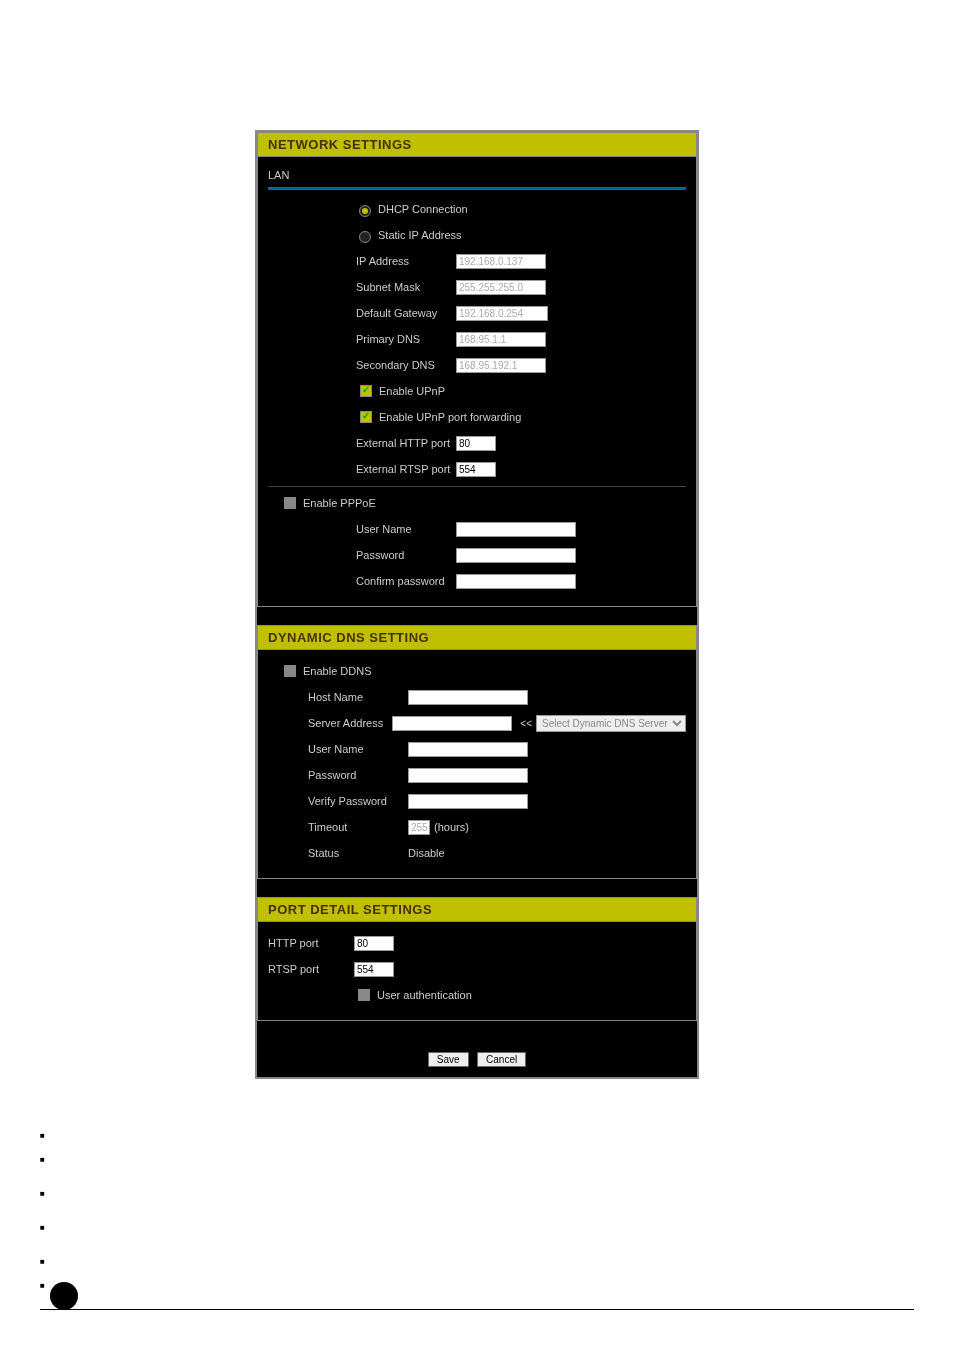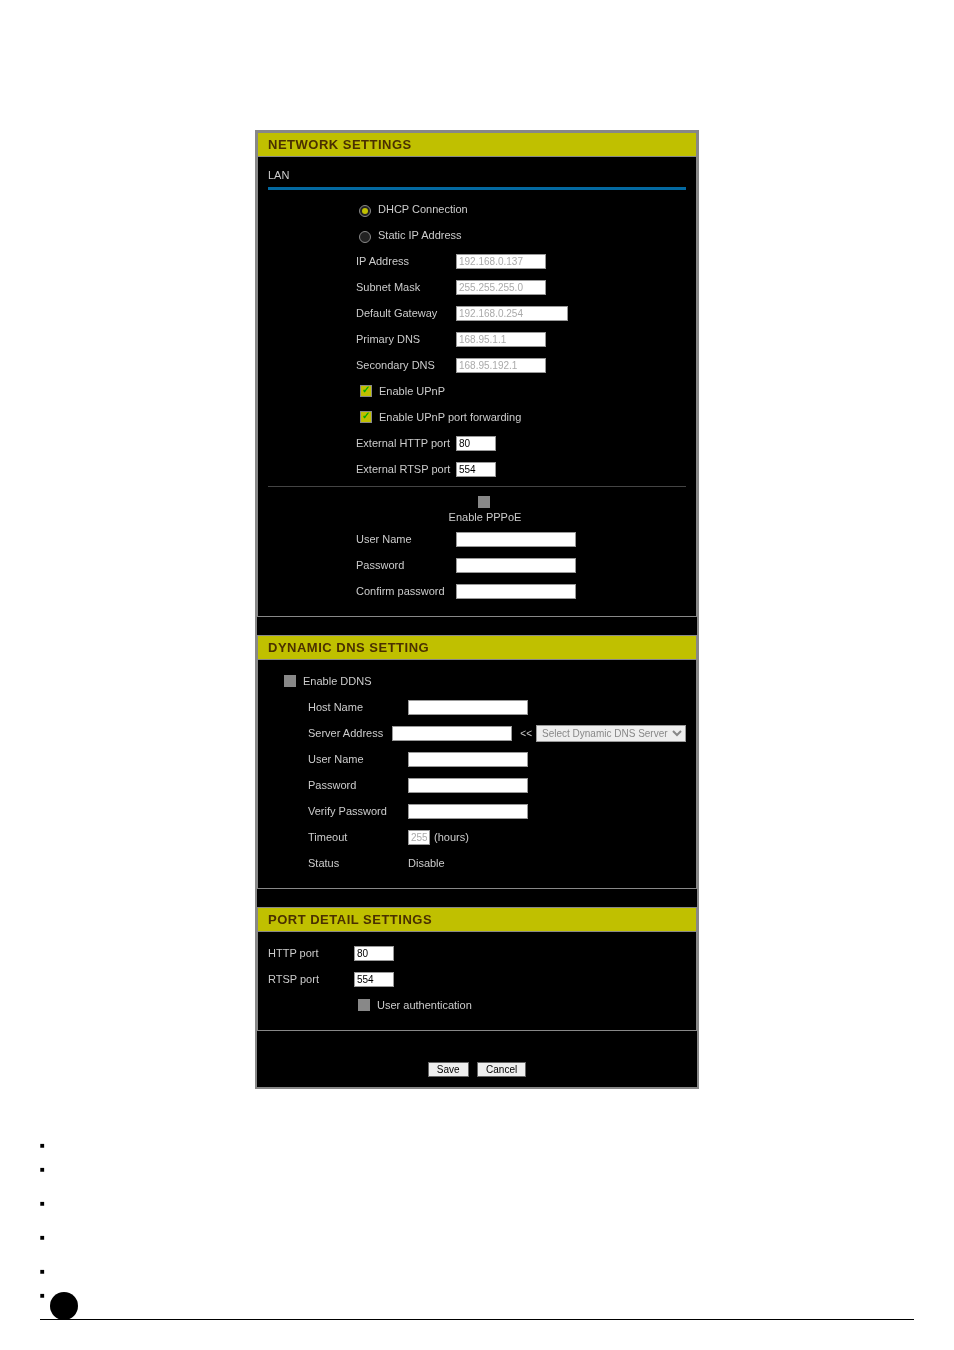--- a/index.html
+++ b/index.html
@@ -219,21 +219,21 @@
         <div class="row indent2">
           <span class="label">IP Address</span>
           <input type="text" class="readonly" style="width: 90px;" value="192.168.0.137">
         </div>
         <div class="row indent2">
           <span class="label">Subnet Mask</span>
           <input type="text" class="readonly" style="width: 90px;" value="255.255.255.0">
         </div>
         <div class="row indent2">
           <span class="label">Default Gateway</span>
-          <input type="text" class="readonly" style="width: 112px;" value="192.168.0.254">
+          <input type="text" class="readonly" style="width: 92px;" value="192.168.0.254">
         </div>
         <div class="row indent2">
           <span class="label">Primary DNS</span>
           <input type="text" class="readonly" style="width: 90px;" value="168.95.1.1">
         </div>
         <div class="row indent2">
           <span class="label">Secondary DNS</span>
           <input type="text" class="readonly" style="width: 90px;" value="168.95.192.1">
         </div>
 
@@ -247,21 +247,21 @@
         </div>
         <div class="row indent2">
           <span class="label">External HTTP port</span>
           <input type="text" style="width: 40px;" value="80">
         </div>
         <div class="row indent2">
           <span class="label">External RTSP port</span>
           <input type="text" style="width: 40px;" value="554">
         </div>
 
-        <div class="row checkbox-row" style="padding-left:12px; border-top:1px solid #444; margin-top:4px; padding-top:6px;flex-direction:column;">
+        <div class="row checkbox-row" style="padding-left:12px; border-top:1px solid #444; margin-top:4px; padding-top:6px;">
           <input type="checkbox" class="grey" style="">
           <label>Enable PPPoE</label>
         </div>
         <div class="row indent2">
           <span class="label">User Name</span>
           <input type="text" style="width: 120px;">
         </div>
         <div class="row indent2">
           <span class="label">Password</span>
           <input type="password" style="width: 120px;">

